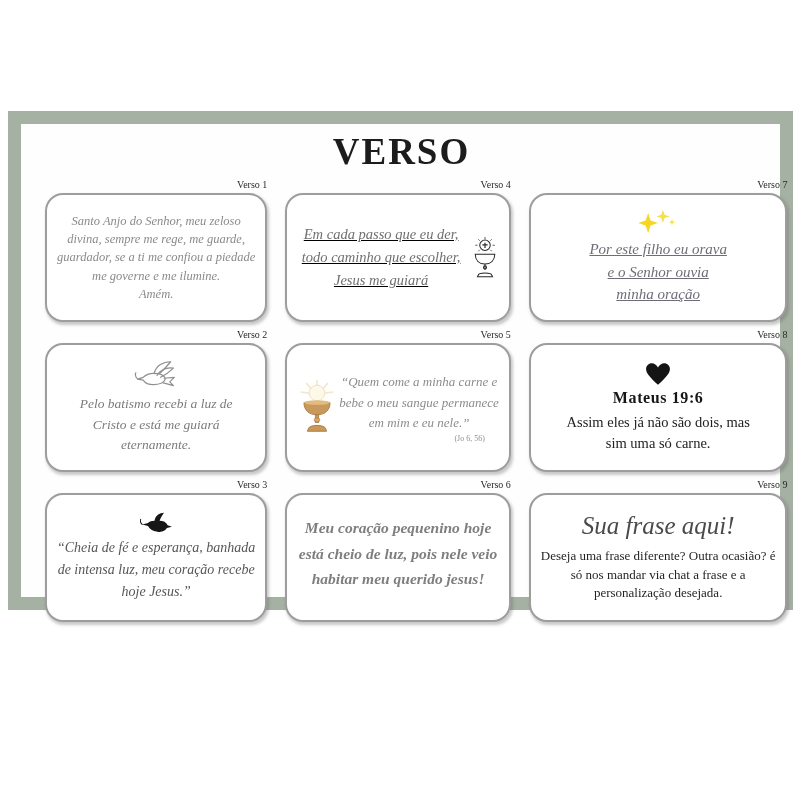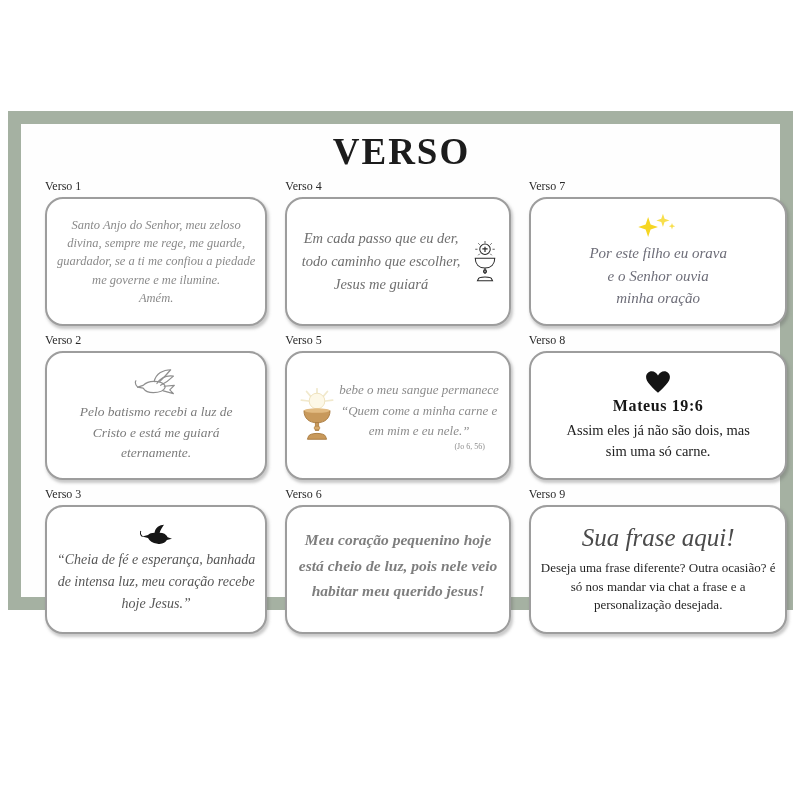--- a/index.html
+++ b/index.html
@@ -18,40 +18,40 @@
   .page-title{
     text-align:center;font-size:37px;font-weight:bold;letter-spacing:2px;
     color:#1c1c1c;margin:2px 0 6px 0;
   }
   .grid{
     display:grid;grid-template-columns:repeat(3,1fr);
     column-gap:18px;row-gap:7px;padding:0 10px;
   }
   .cell{display:flex;flex-direction:column;}
   .card-label{
-    text-align:left;font-size:12px;color:#2a2a2a;margin:0 0 3px 0;
+    text-align:right;font-size:10px;color:#2a2a2a;margin:0 0 3px 0;
   }
   .card{
     position:relative;height:129px;background:#ffffff;
     border:2px solid #9d9d9d;border-radius:18px;
     box-shadow:1.5px 2.5px 3px rgba(100,100,100,.35);
     box-sizing:border-box;display:flex;flex-direction:column;
     align-items:center;justify-content:center;padding:6px 10px;
     overflow:hidden;
   }
   .script{font-style:italic;text-align:center;}
   .line{white-space:nowrap;}
   
   .v1 .line{font-size:12.5px;line-height:1.45;color:#8a8a8a;}
   
-  .v4{padding-right:44px;}
+  .v4{padding-right:44px;text-decoration:underline;}
   .v4 .line{font-size:14.5px;line-height:1.6;color:#6f6f6f;}
   .v4 .side-icon{position:absolute;right:9px;top:50%;transform:translateY(-50%);}
   
-  .v7 .line{font-size:15px;line-height:1.5;color:#6d6d78;}
+  .v7 .line{font-size:15px;line-height:1.5;color:#6d6d78;text-decoration:underline;}
   .v7 .top-icon{margin-bottom:1px;}
   
   .v2 .line{font-size:13.5px;line-height:1.55;color:#7b7b7b;}
   .v2 .top-icon{margin-bottom:2px;}
   
   .v5{padding-left:52px;align-items:stretch;}
   .v5 .line{font-size:13px;line-height:1.6;color:#8c8c8c;}
   .v5 .side-icon{position:absolute;left:10px;top:50%;transform:translateY(-52%);}
   .v5 .citation{font-size:8px;color:#8f8f8f;text-align:right;padding-right:14px;font-style:normal;}
   
@@ -168,22 +168,22 @@
                   <path d="M41 14 L33 15"></path>
               </g>
               <circle cx="23" cy="15" r="9" fill="#fdf8e7" stroke="#ecdfb6"></circle>
               <path d="M8 26 H38 C38 35 32 40 23 40 C14 40 8 35 8 26 Z" fill="#c8995b" stroke="#a5763a"></path>
               <ellipse cx="23" cy="26" rx="15" ry="2.6" fill="#e2bb82"></ellipse>
               <rect x="21" y="40" width="4" height="9" fill="#c8995b" stroke="#a5763a" stroke-width=".8"></rect>
               <ellipse cx="23" cy="46" rx="3.4" ry="2.2" fill="#d8ab6c" stroke="#a5763a" stroke-width=".6"></ellipse>
               <path d="M13 56 C14 51 32 51 33 56 L34 59 H12 Z" fill="#c8995b" stroke="#a5763a"></path>
             </svg>
           </span>
+          <div class="script line">“Quem come a minha carne e</div>
           <div class="script line">bebe o meu sangue permanece</div>
-          <div class="script line">“Quem come a minha carne e</div>
           <div class="script line">em mim e eu nele.”</div>
           <div class="citation">(Jo 6, 56)</div>
         </div>
       </div>
 
       <div class="cell">
         <div class="card-label">Verso 8</div>
         <div class="card v8">
           <span class="top-icon">
             <svg viewBox="0 0 24 22" width="26" height="24">

